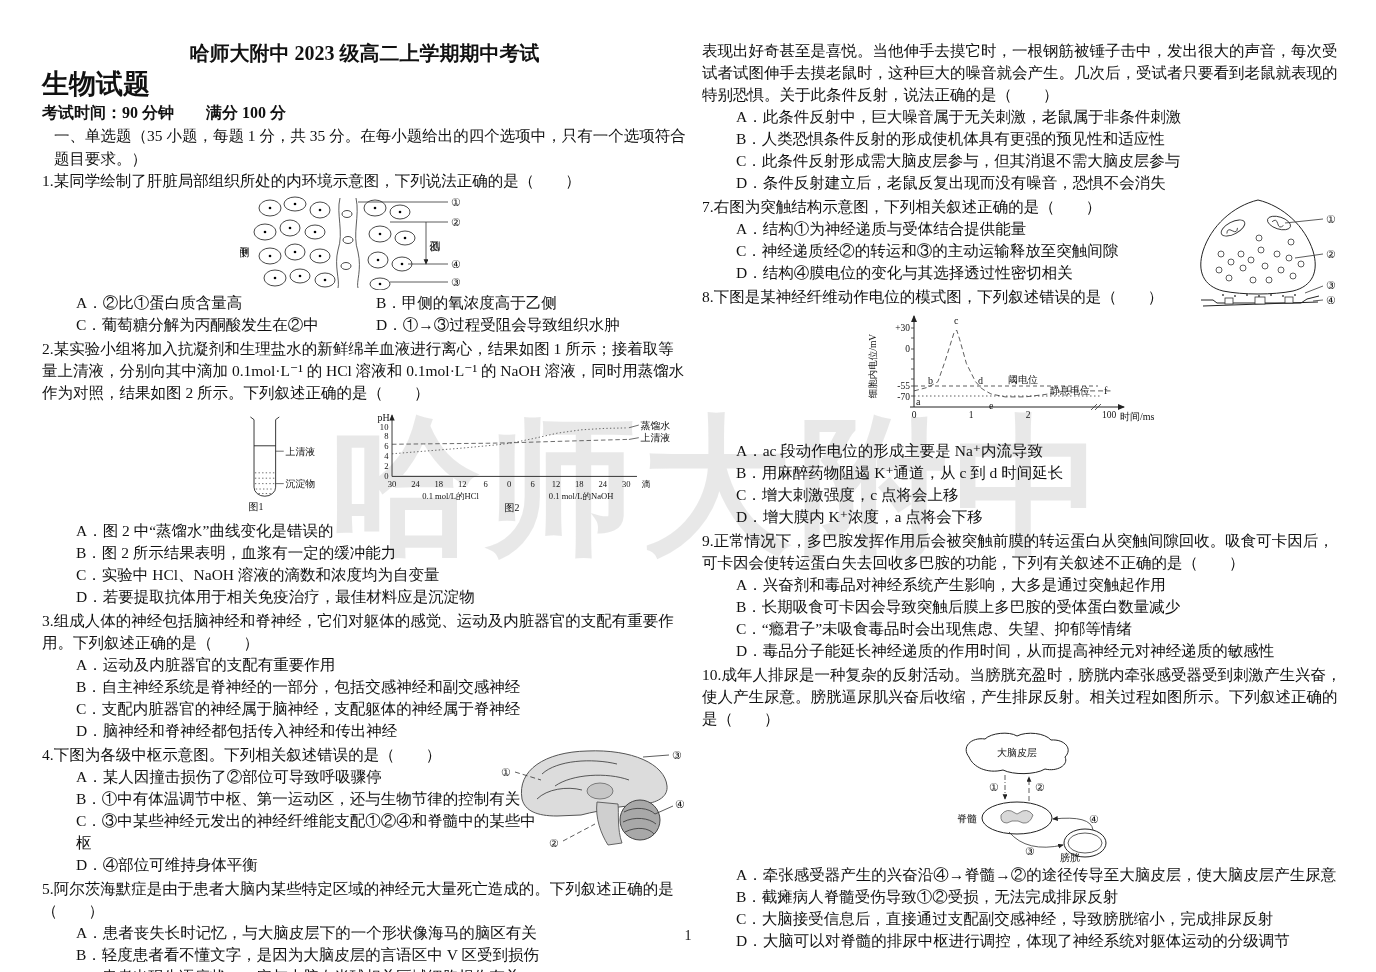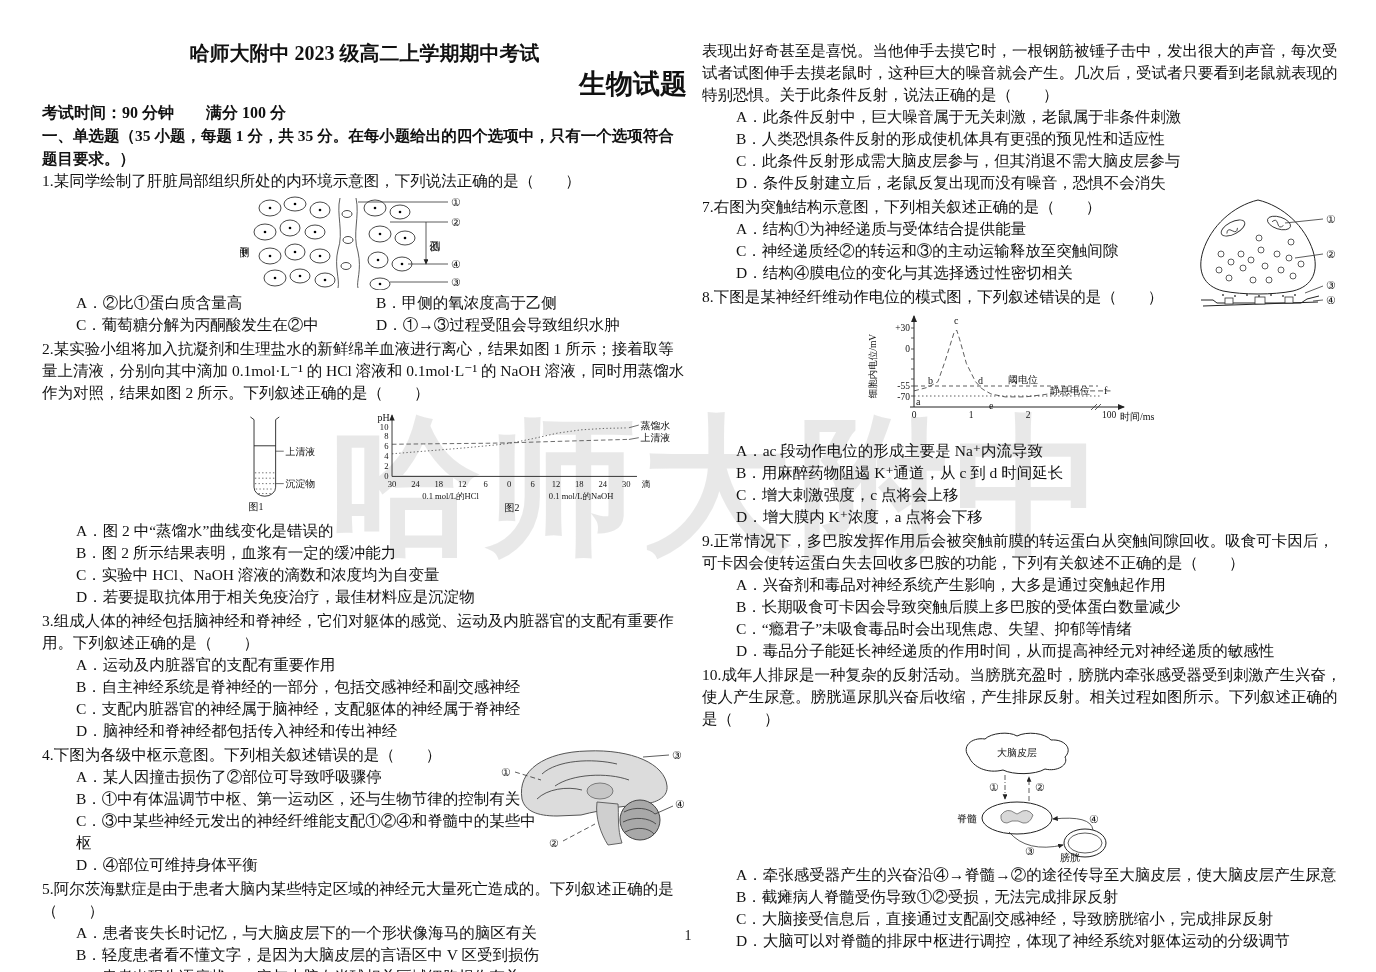--- a/index.html
+++ b/index.html
@@ -4,23 +4,23 @@
 <style>
   html,body{margin:0;padding:0;background:#fff;}
   .page{position:relative;width:1376px;height:972px;background:#fff;overflow:hidden;
         font-family:"Liberation Serif","DejaVu Serif",serif;color:#111;}
   .watermark{position:absolute;left:330px;top:388px;font-size:150px;font-weight:700;
         letter-spacing:6px;color:#6e6e6e;opacity:0.15;z-index:0;white-space:nowrap;}
   .col{position:absolute;z-index:1;font-size:15.5px;line-height:22px;}
   .col-left{left:42px;top:40px;width:645px;}
   .col-right{left:702px;top:40px;width:646px;}
   .t1{font-size:20px;font-weight:700;text-align:center;line-height:26px;}
-  .t2{font-size:27px;font-weight:700;text-align:right;line-height:36px;}
+  .t2{font-size:27px;font-weight:700;text-align:left;line-height:36px;}
   .t3{font-size:16px;font-weight:700;text-align:left;line-height:22px;}
-  .sect{font-weight:700;line-height:23px;}
+  .sect{font-weight:400;line-height:23px;margin-left:12px;}
   .q{position:relative;margin:0 0 2px 0;}
   .opt{padding-left:34px;}
   .opt2{display:flex;padding-left:34px;align-items:center;}
   .opt2 .c1{width:300px;}
   .narrow{width:460px;}
   .figrow{display:flex;gap:16px;margin:2px 0 2px 185px;}
   .figcenter{margin:2px auto;display:block;}
   svg{display:block;}
   svg text{font-family:"Liberation Serif","DejaVu Serif",serif;fill:#111;}
   .sv{font-size:11px;} .sv10{font-size:10px;} .sv9{font-size:9.5px;}

